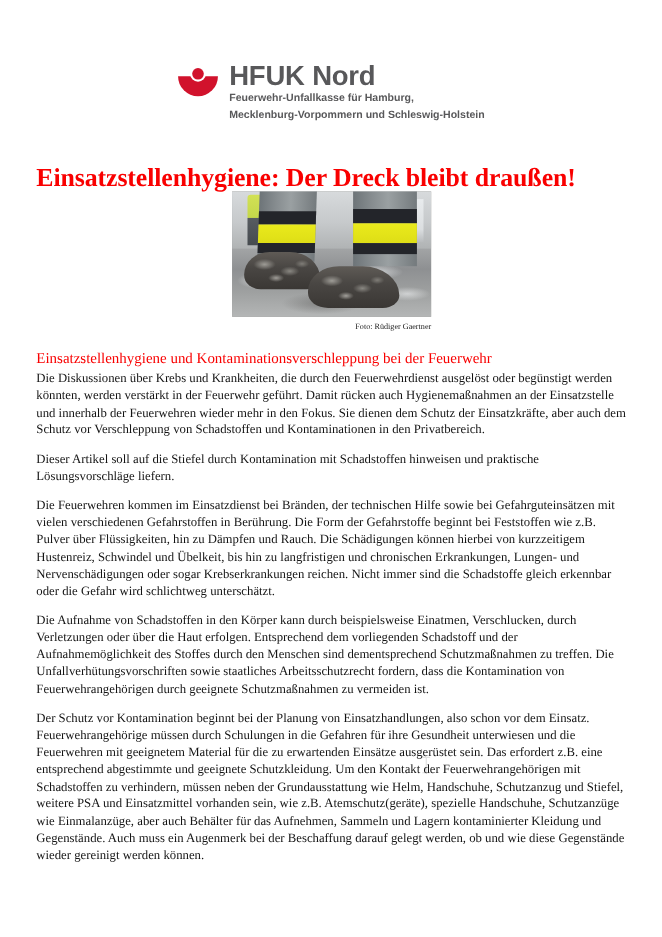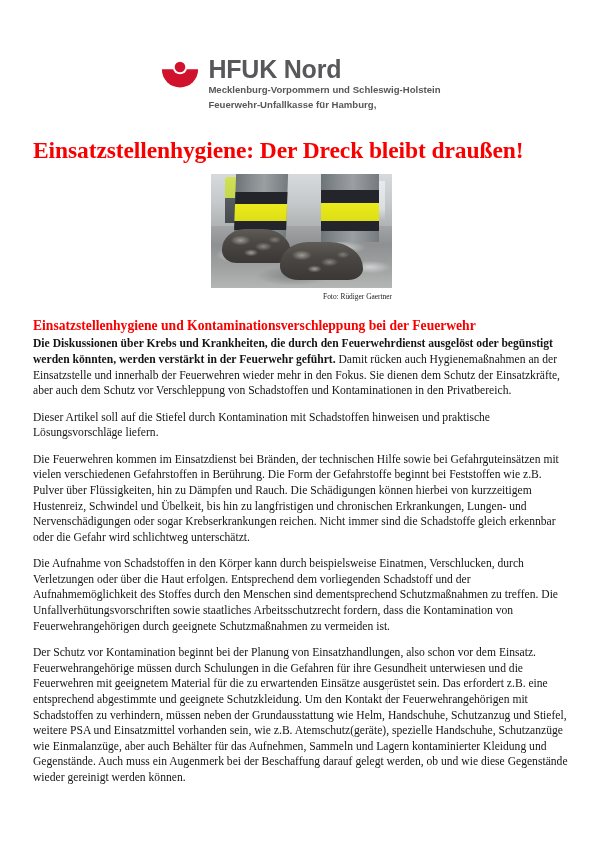--- a/index.html
+++ b/index.html
@@ -64,21 +64,21 @@
     color: #58585a;
     line-height: 1.32;
     margin-top: 2px;
     white-space: nowrap;
   }
 
   
   .main-title {
     position: absolute;
     left: 33px;
-    top: 88px;
+    top: 100px;
     width: 540px;
     font-size: 23.5px;
     font-weight: bold;
     color: #f90000;
     line-height: 1.2;
     letter-spacing: -0.1px;
   }
 
   
   .photo-wrap {
@@ -187,36 +187,36 @@
 
   
   .content {
     position: absolute;
     left: 33px;
     top: 285px;
     width: 541px;
   }
   .section-heading {
     color: #f90000;
-    font-weight: bold;
+    font-weight: normal;
     font-size: 13.6px;
     line-height: 1.28;
     margin: 0 0 2px 0;
   }
   .section-heading.spaced {
     margin-top: 26px;
   }
   p.para {
     margin: 0 0 11px 0;
     font-size: 11.6px;
     line-height: 1.345;
     text-align: left;
     color: #141414;
   }
-  p.para b { font-weight: bold; }
+  p.para b { font-weight: normal; }
 
   .caret {
     position: absolute;
     left: 384px;
     top: 656px;
     width: 7px;
     height: 15px;
     opacity: .22;
   }
   .caret i {
@@ -234,22 +234,22 @@
 
   <div class="header">
     <div class="logo-block">
       <svg class="logo-mark" viewBox="0 0 100 90" aria-hidden="true">
         <path d="M2 30 A48 48 0 0 0 98 30 Z" fill="#d1122c"></path>
         <circle cx="50" cy="24" r="19" fill="#ffffff"></circle>
         <circle cx="50" cy="24" r="14" fill="#d1122c"></circle>
       </svg>
       <div class="logo-text">
         <div class="logo-title">HFUK Nord</div>
+        <div class="logo-sub">Feuerwehr-Unfallkasse für Hamburg,</div>
         <div class="logo-sub">Mecklenburg-Vorpommern und Schleswig-Holstein</div>
-        <div class="logo-sub">Feuerwehr-Unfallkasse für Hamburg,</div>
       </div>
     </div>
   </div>
 
   <h1 class="main-title">Einsatzstellenhygiene: Der Dreck bleibt draußen!</h1>
 
   <div class="photo-wrap">
     <div class="photo" aria-label="Verschmutzte Feuerwehrstiefel mit gelben Reflexstreifen an einer Einsatzstelle">
       <div class="photo-ground"></div>
       <div class="photo-topbg"></div>

